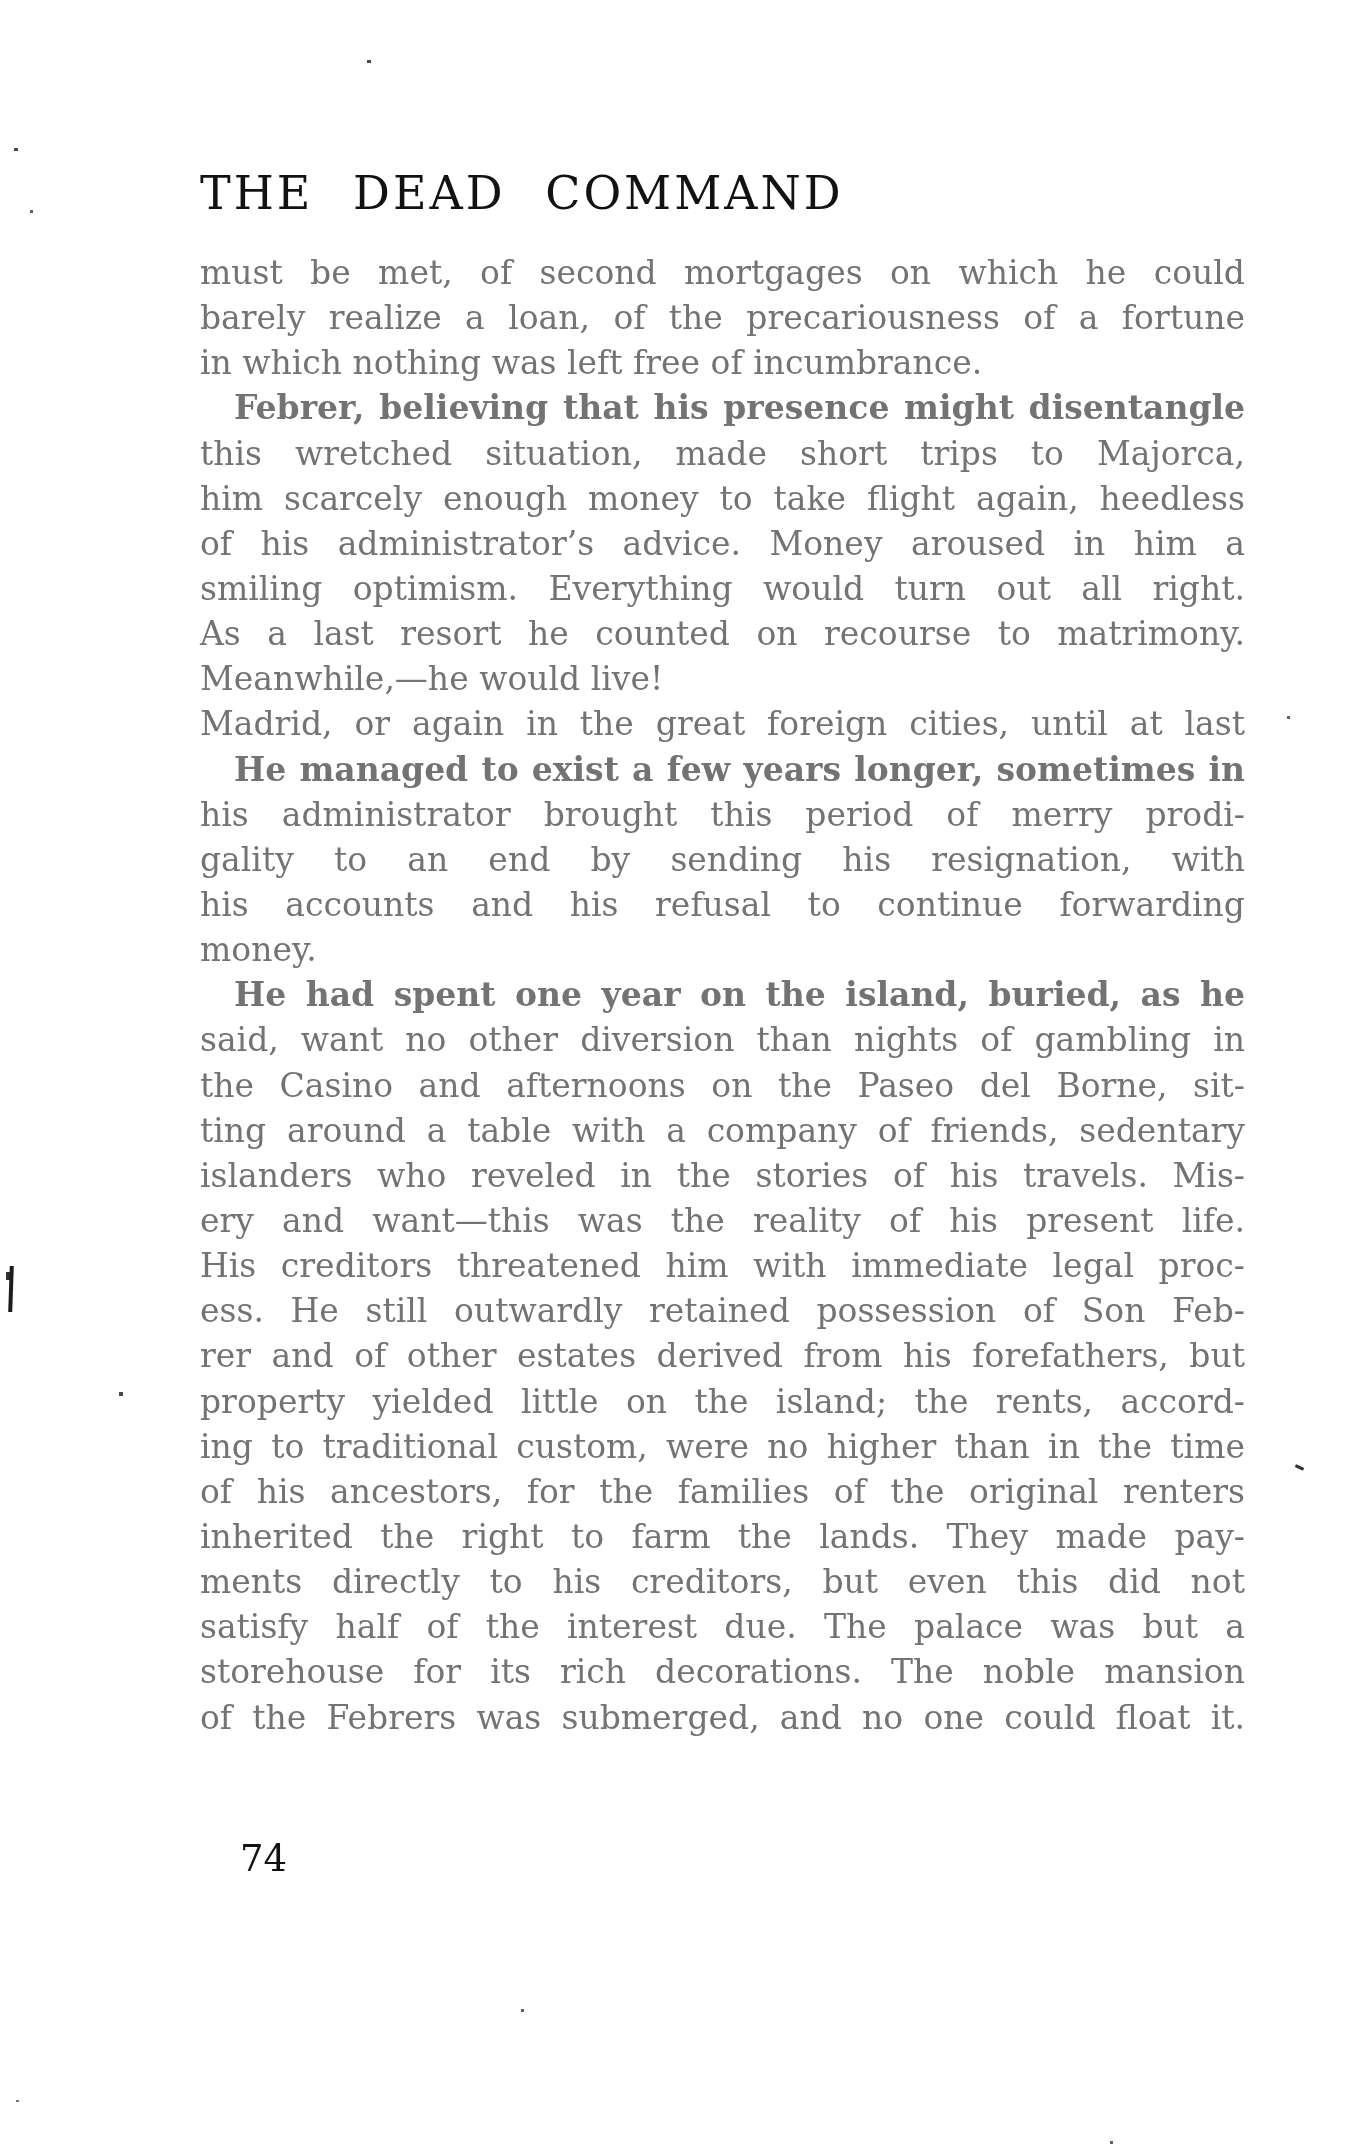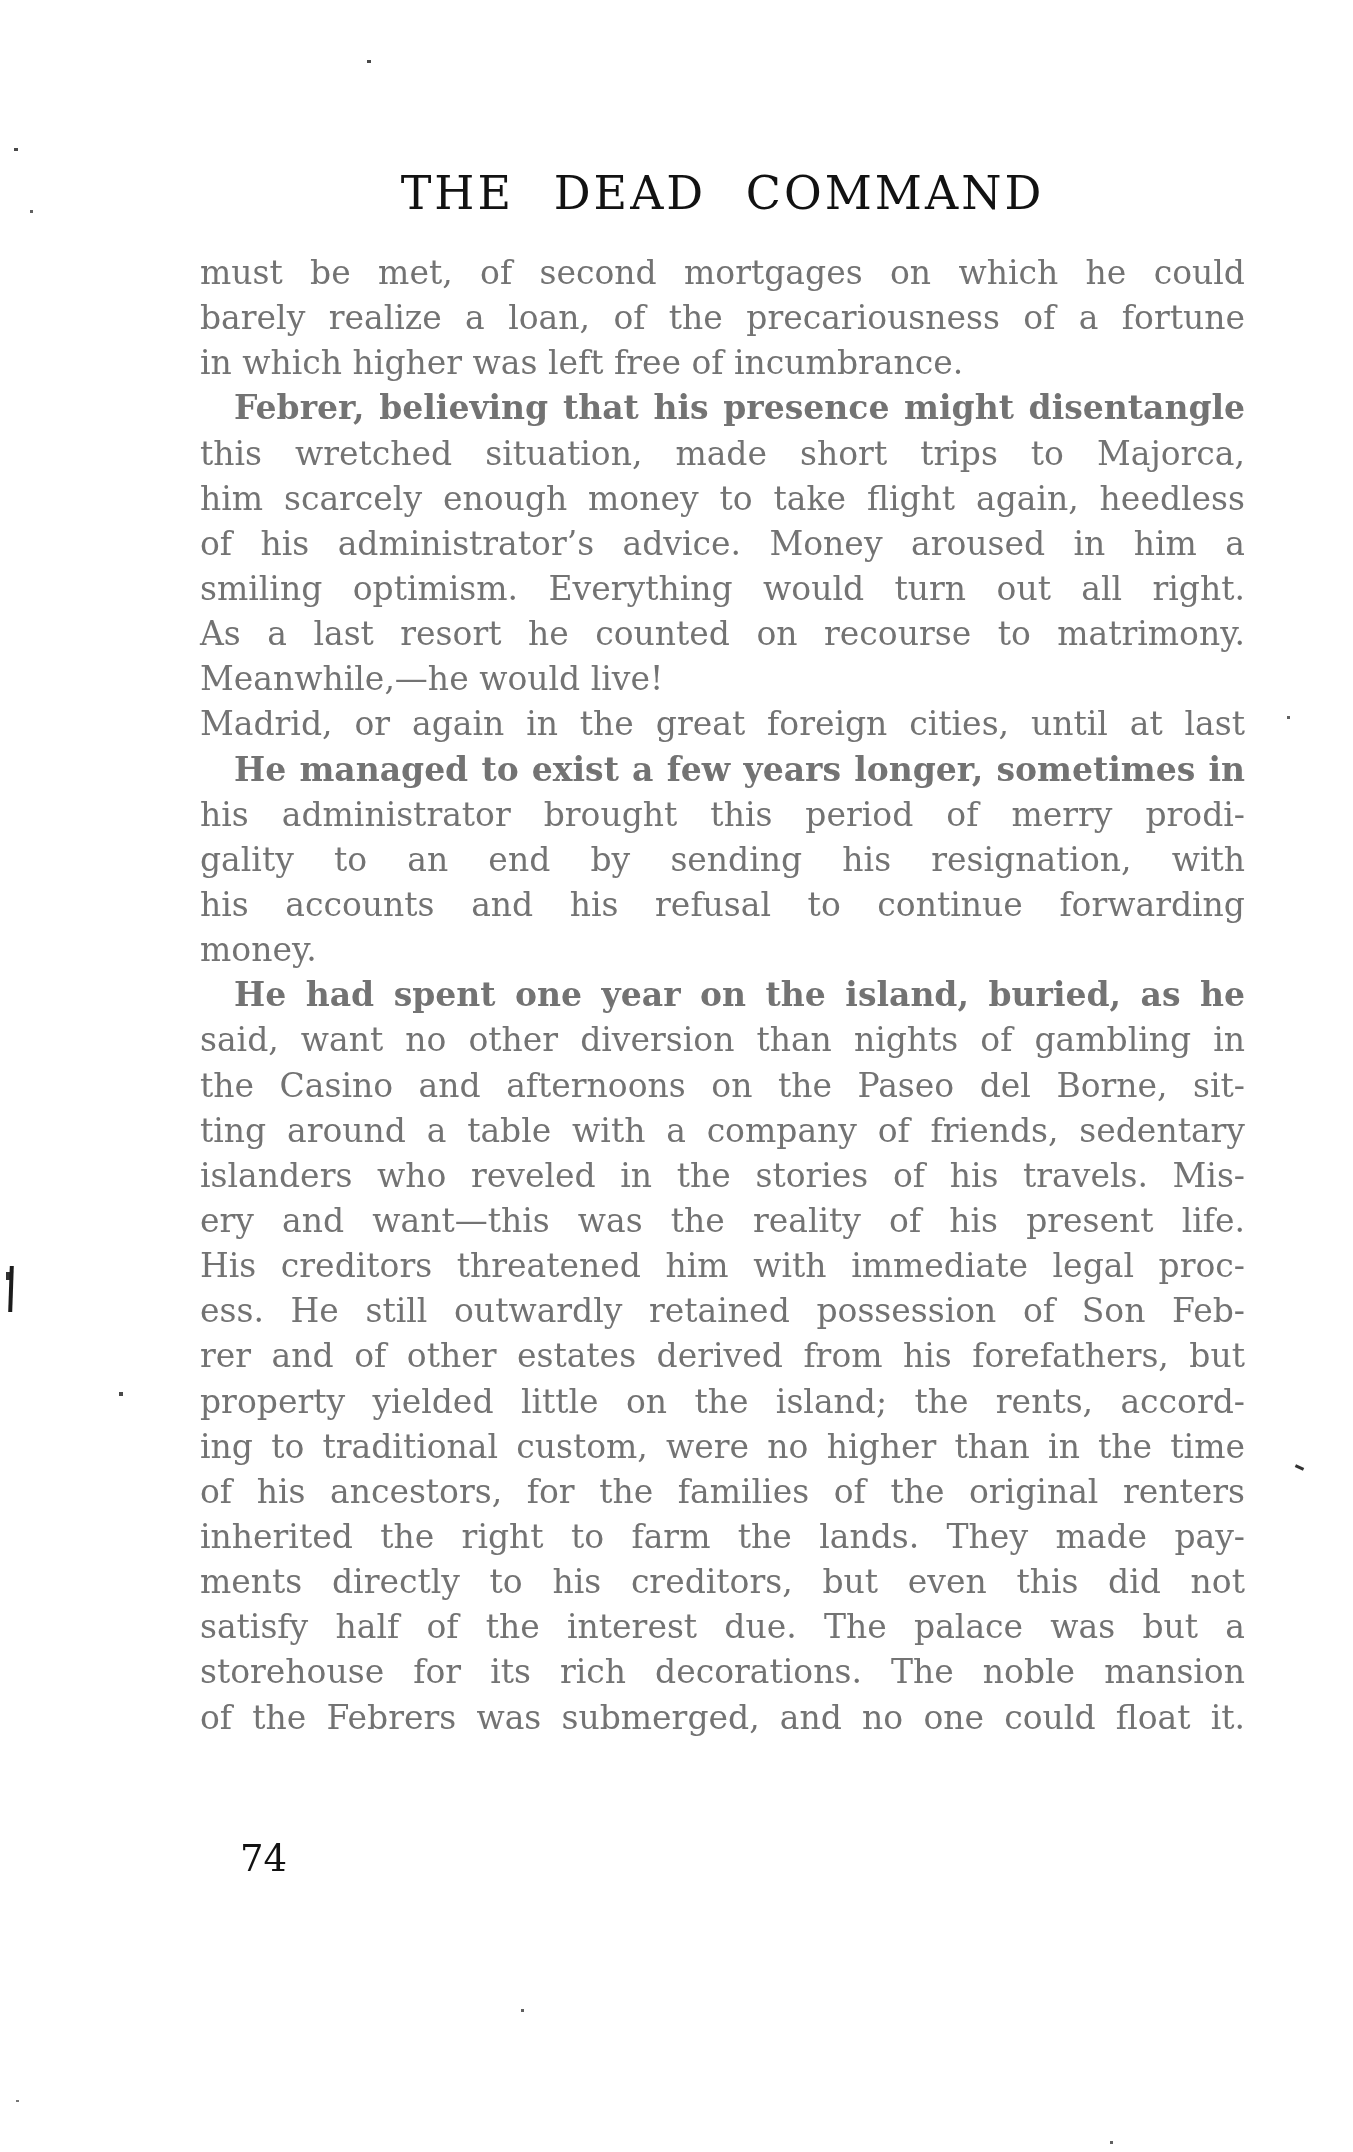--- a/index.html
+++ b/index.html
@@ -14,21 +14,20 @@
     background: #ffffff;
     overflow: hidden;
     font-family: "DejaVu Serif", "Liberation Serif", serif;
     color: #161616;
   }
   .scan-title {
     position: absolute;
     left: 200px;
     top: 166px;
     width: 1045px;
-    text-align: center;
     font-size: 46px;
     line-height: 54px;
     letter-spacing: 3px;
     word-spacing: 22px;
     white-space: nowrap;
     color: #121212;
   }
   .body-text {
     position: absolute;
     left: 200px;
@@ -69,21 +68,21 @@
 </style>
 </head>
 <body>
 
 <div class="page">
   <div class="scan-title">THE DEAD COMMAND</div>
 
   <div class="body-text" id="body-lines">
       <div class="line">must be met, of second mortgages on which he could</div>
       <div class="line">barely realize a loan, of the precariousness of a fortune</div>
-      <div class="line short">in which higher was left free of incumbrance.</div>
+      <div class="line short">in which nothing was left free of incumbrance.</div>
       <div class="line indent">Febrer, believing that his presence might disentangle</div>
       <div class="line">this wretched situation, made short trips to Majorca,</div>
       <div class="line">him scarcely enough money to take flight again, heedless</div>
       <div class="line">of his administrator’s advice. Money aroused in him a</div>
       <div class="line">smiling optimism. Everything would turn out all right.</div>
       <div class="line">As a last resort he counted on recourse to matrimony.</div>
       <div class="line short">Meanwhile,—he would live!</div>
       <div class="line">Madrid, or again in the great foreign cities, until at last</div>
       <div class="line indent">He managed to exist a few years longer, sometimes in</div>
       <div class="line">his administrator brought this period of merry prodi-</div>

